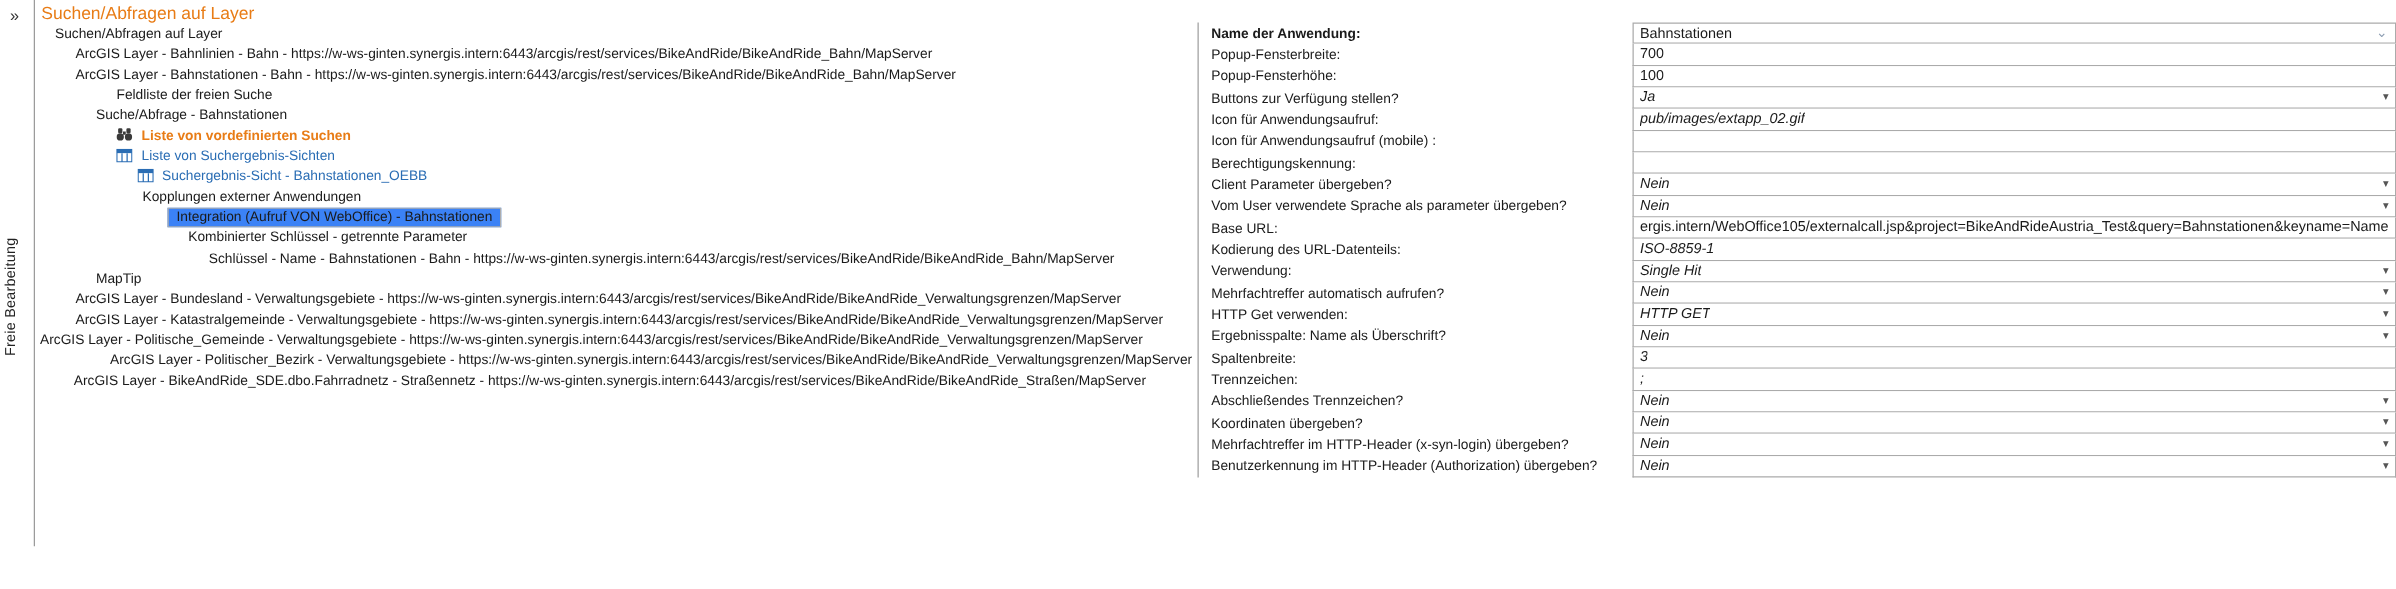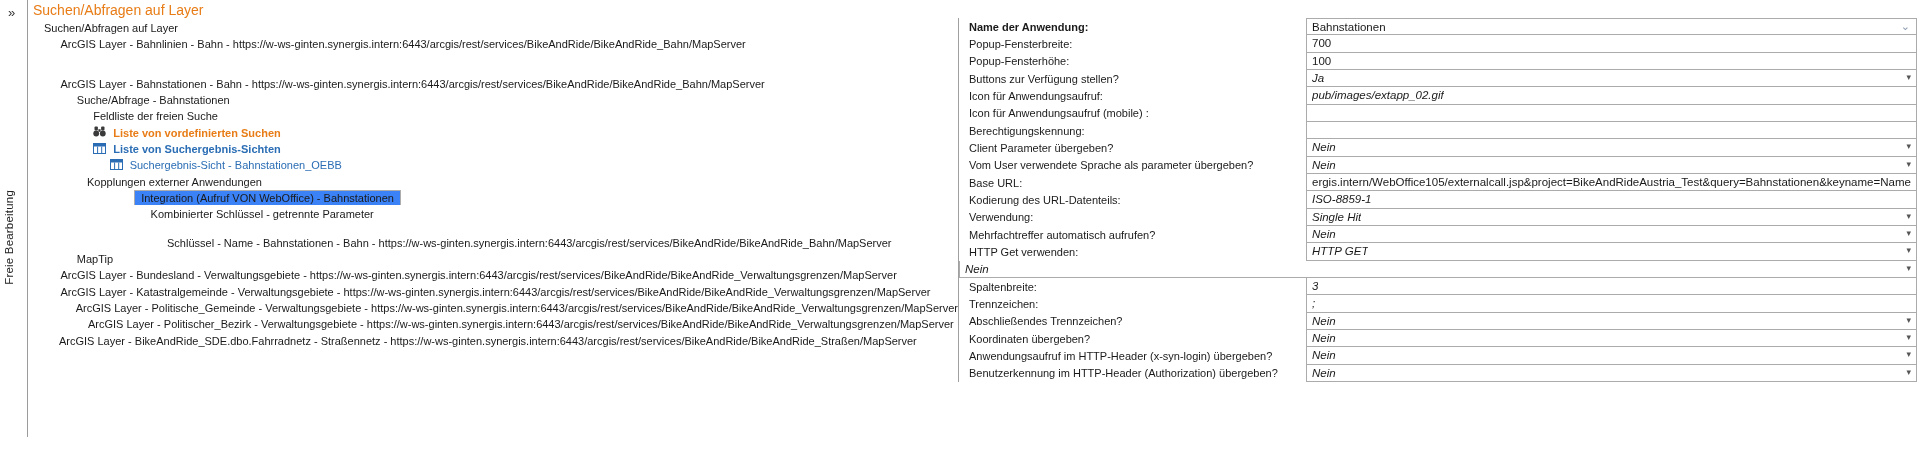--- a/index.html
+++ b/index.html
@@ -15,21 +15,21 @@
 
   
   #page-title { position:absolute; left:33px; top:2px; font-size:14px; color:#e87c16; }
 
   
   #tree { position:absolute; left:0; top:19px; width:958px; height:400px; overflow:hidden; }
   .trow { height:16.33px; line-height:16.33px; white-space:nowrap; font-size:11px; overflow:hidden; }
   .trow .tlabel { vertical-align:middle; }
   .trow .ticon { display:inline-block; vertical-align:middle; margin-right:4px; position:relative; top:-1px; }
   .orange-bold { color:#e87c16; font-weight:bold; }
-  .blue-bold   { color:#2a6db4; font-weight:bold; }
+  .blue-bold   { color:#2a6db4; font-weight:normal; }
   .blue        { color:#2a6db4; }
   .selected    { background:#3b82f6; border:1px solid #adadad; padding:1px 6px; }
 
   
   #form { position:absolute; left:958px; top:18px; width:959px; border-left:1px solid #a0a0a0; }
   .frow { display:flex; height:17.33px; align-items:stretch; }
   .flabel { width:347px; padding-left:10px; font-size:11px; display:flex; align-items:center;
             white-space:nowrap; overflow:hidden; }
   .flabel.bold { font-weight:bold; }
   .finput { flex:1; border:1px solid #ababab; border-top:none; background:#fff; position:relative;
@@ -49,23 +49,23 @@
 
   <span id="collapse-btn">»</span>
   <div id="left-divider"></div>
   <div id="vertical-label">Freie Bearbeitung</div>
 
   <div id="page-title">Suchen/Abfragen auf Layer</div>
 
   <div id="tree">
       <div class="trow" style="padding-left: 44px;"><span class="tlabel">Suchen/Abfragen auf Layer</span></div>
       <div class="trow" style="padding-left: 60.4px;"><span class="tlabel">ArcGIS Layer - Bahnlinien - Bahn - https://w-ws-ginten.synergis.intern:6443/arcgis/rest/services/BikeAndRide/BikeAndRide_Bahn/MapServer</span></div>
-      <div class="trow" style="padding-left: 60.4px; margin-top: 23px;"><span class="tlabel">ArcGIS Layer - Bahnstationen - Bahn - https://w-ws-ginten.synergis.intern:6443/arcgis/rest/services/BikeAndRide/BikeAndRide_Bahn/MapServer</span></div>
+      <div class="trow" style="padding-left: 60.4px;"><span class="tlabel">ArcGIS Layer - Bahnstationen - Bahn - https://w-ws-ginten.synergis.intern:6443/arcgis/rest/services/BikeAndRide/BikeAndRide_Bahn/MapServer</span></div>
+      <div class="trow" style="padding-left: 93.2px;"><span class="tlabel">Feldliste der freien Suche</span></div>
       <div class="trow" style="padding-left: 76.8px;"><span class="tlabel">Suche/Abfrage - Bahnstationen</span></div>
-      <div class="trow" style="padding-left: 93.2px;"><span class="tlabel">Feldliste der freien Suche</span></div>
       <div class="trow" style="padding-left: 93.2px;">
   <svg class="ticon" width="13" height="11" viewBox="0 0 13 11">
     <rect x="1.5" y="0.5" width="3.4" height="4" rx="1" fill="#3a3a3a"></rect>
     <rect x="8.1" y="0.5" width="3.4" height="4" rx="1" fill="#3a3a3a"></rect>
     <circle cx="3.2" cy="7.5" r="2.9" fill="#3a3a3a"></circle>
     <circle cx="9.8" cy="7.5" r="2.9" fill="#3a3a3a"></circle>
     <rect x="5.4" y="3.2" width="2.2" height="2.6" fill="#3a3a3a"></rect>
   </svg>
 <span class="tlabel orange-bold">Liste von vordefinierten Suchen</span></div>
       <div class="trow" style="padding-left: 93.2px;">
@@ -77,28 +77,28 @@
   </svg>
 <span class="tlabel blue-bold">Liste von Suchergebnis-Sichten</span></div>
       <div class="trow" style="padding-left: 109.6px;">
   <svg class="ticon" width="13" height="11" viewBox="0 0 13 11">
     <rect x="0.5" y="0.5" width="12" height="10" fill="#ffffff" stroke="#2a6db4"></rect>
     <rect x="0.5" y="0.5" width="12" height="3" fill="#2a6db4"></rect>
     <line x1="4.6" y1="3.5" x2="4.6" y2="10.5" stroke="#2a6db4"></line>
     <line x1="8.7" y1="3.5" x2="8.7" y2="10.5" stroke="#2a6db4"></line>
   </svg>
 <span class="tlabel blue">Suchergebnis-Sicht - Bahnstationen_OEBB</span></div>
-      <div class="trow" style="padding-left: 87px;"><span class="tlabel">Kopplungen externer Anwendungen</span></div>
+      <div class="trow" style="padding-left: 114px;"><span class="tlabel">Kopplungen externer Anwendungen</span></div>
       <div class="trow" style="padding-left: 134.2px;"><span class="tlabel selected">Integration (Aufruf VON WebOffice) - Bahnstationen</span></div>
       <div class="trow" style="padding-left: 150.6px;"><span class="tlabel">Kombinierter Schlüssel - getrennte Parameter</span></div>
-      <div class="trow" style="padding-left: 167px; margin-top: 12px;"><span class="tlabel">Schlüssel - Name - Bahnstationen - Bahn - https://w-ws-ginten.synergis.intern:6443/arcgis/rest/services/BikeAndRide/BikeAndRide_Bahn/MapServer</span></div>
+      <div class="trow" style="padding-left: 167px;"><span class="tlabel">Schlüssel - Name - Bahnstationen - Bahn - https://w-ws-ginten.synergis.intern:6443/arcgis/rest/services/BikeAndRide/BikeAndRide_Bahn/MapServer</span></div>
       <div class="trow" style="padding-left: 76.8px;"><span class="tlabel">MapTip</span></div>
       <div class="trow" style="padding-left: 60.4px;"><span class="tlabel">ArcGIS Layer - Bundesland - Verwaltungsgebiete - https://w-ws-ginten.synergis.intern:6443/arcgis/rest/services/BikeAndRide/BikeAndRide_Verwaltungsgrenzen/MapServer</span></div>
       <div class="trow" style="padding-left: 60.4px;"><span class="tlabel">ArcGIS Layer - Katastralgemeinde - Verwaltungsgebiete - https://w-ws-ginten.synergis.intern:6443/arcgis/rest/services/BikeAndRide/BikeAndRide_Verwaltungsgrenzen/MapServer</span></div>
-      <div class="trow" style="padding-left: 32px; text-align: right;"><span class="tlabel">ArcGIS Layer - Politische_Gemeinde - Verwaltungsgebiete - https://w-ws-ginten.synergis.intern:6443/arcgis/rest/services/BikeAndRide/BikeAndRide_Verwaltungsgrenzen/MapServer</span></div>
+      <div class="trow" style="padding-left: 32px;"><span class="tlabel">ArcGIS Layer - Politische_Gemeinde - Verwaltungsgebiete - https://w-ws-ginten.synergis.intern:6443/arcgis/rest/services/BikeAndRide/BikeAndRide_Verwaltungsgrenzen/MapServer</span></div>
       <div class="trow" style="padding-left: 88px;"><span class="tlabel">ArcGIS Layer - Politischer_Bezirk - Verwaltungsgebiete - https://w-ws-ginten.synergis.intern:6443/arcgis/rest/services/BikeAndRide/BikeAndRide_Verwaltungsgrenzen/MapServer</span></div>
       <div class="trow" style="padding-left: 59px;"><span class="tlabel">ArcGIS Layer - BikeAndRide_SDE.dbo.Fahrradnetz - Straßennetz - https://w-ws-ginten.synergis.intern:6443/arcgis/rest/services/BikeAndRide/BikeAndRide_Straßen/MapServer</span></div>
     </div>
 
   <div id="form">
       <div class="frow">
         <div class="flabel bold">Name der Anwendung:</div>
         <div class="finput">
           <span class="fvalue">Bahnstationen</span>
           <span class="arrow-combo">⌄</span>
@@ -182,20 +182,21 @@
         </div>
       </div>
       <div class="frow">
         <div class="flabel">HTTP Get verwenden:</div>
         <div class="finput">
           <span class="fvalue italic">HTTP GET</span>
           <span class="arrow-select">▾</span>
         </div>
       </div>
       <div class="frow">
+        <div class="flabel">Ergebnisspalte: Name als Überschrift?</div>
         <div class="finput">
           <span class="fvalue italic">Nein</span>
           <span class="arrow-select">▾</span>
         </div>
       </div>
       <div class="frow">
         <div class="flabel">Spaltenbreite:</div>
         <div class="finput">
           <span class="fvalue italic">3</span>
         </div>
@@ -214,21 +215,21 @@
         </div>
       </div>
       <div class="frow">
         <div class="flabel">Koordinaten übergeben?</div>
         <div class="finput">
           <span class="fvalue italic">Nein</span>
           <span class="arrow-select">▾</span>
         </div>
       </div>
       <div class="frow">
-        <div class="flabel">Anwendungsaufruf im HTTP-Header (x-syn-login) übergeben?</div>
+        <div class="flabel">Mehrfachtreffer im HTTP-Header (x-syn-login) übergeben?</div>
         <div class="finput">
           <span class="fvalue italic">Nein</span>
           <span class="arrow-select">▾</span>
         </div>
       </div>
       <div class="frow">
         <div class="flabel">Benutzerkennung im HTTP-Header (Authorization) übergeben?</div>
         <div class="finput">
           <span class="fvalue italic">Nein</span>
           <span class="arrow-select">▾</span>

